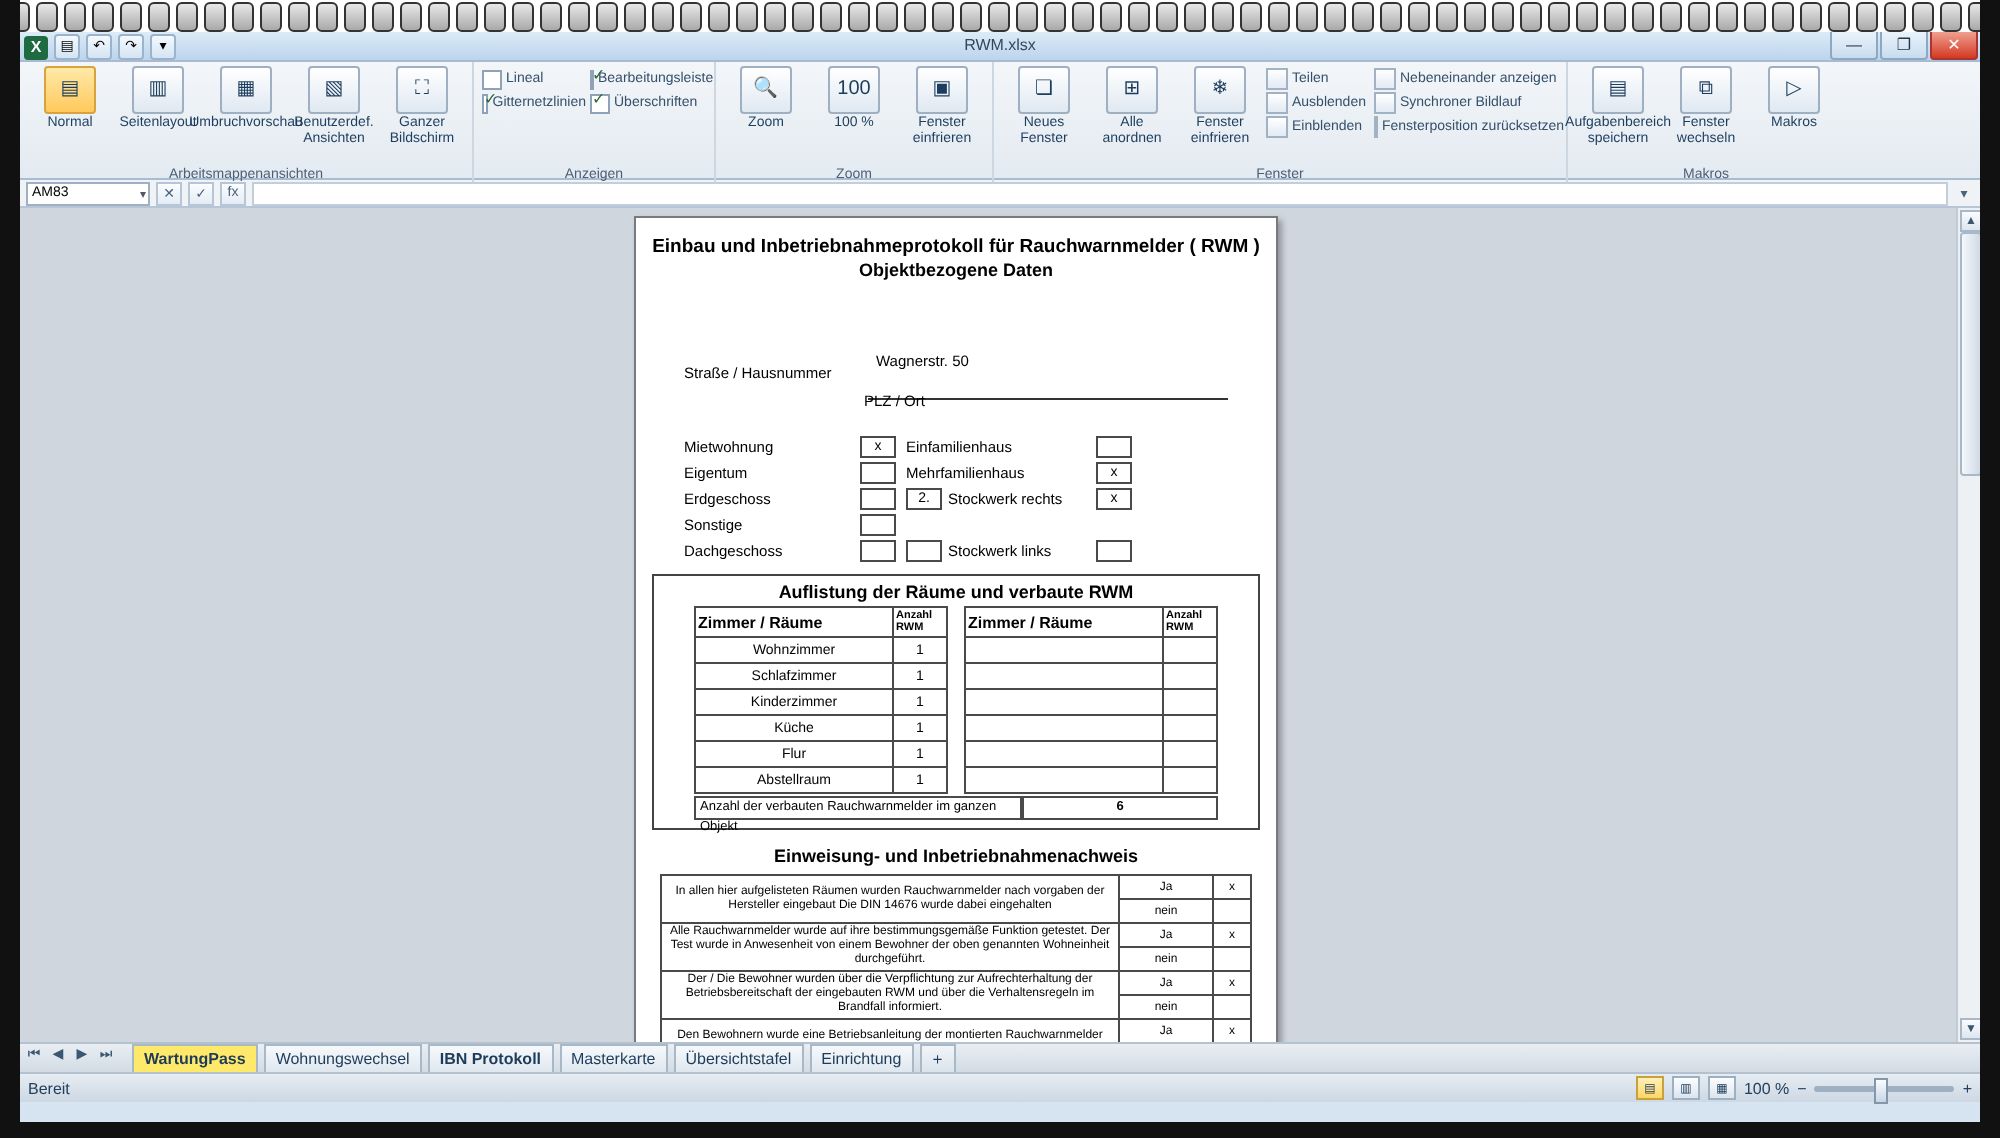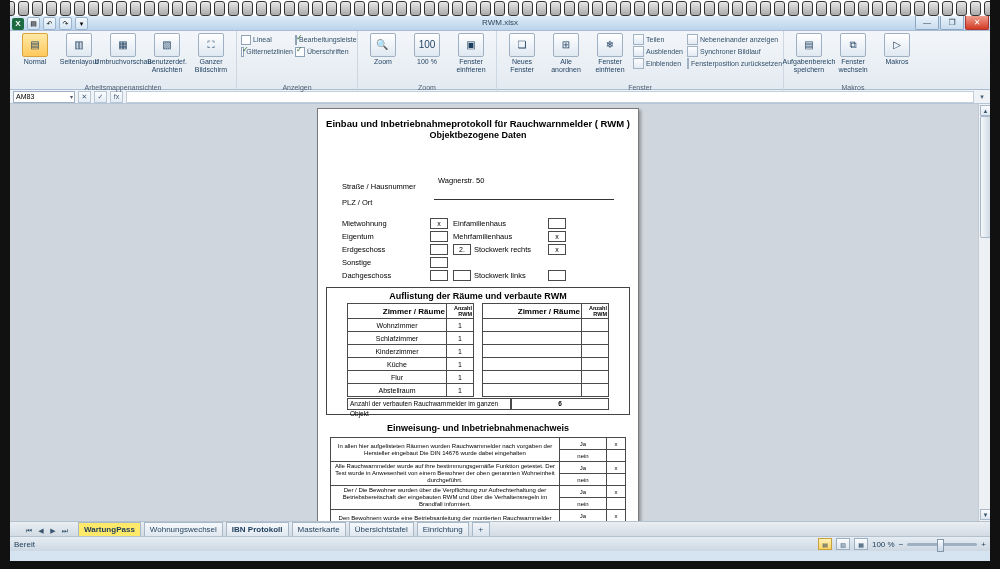--- a/index.html
+++ b/index.html
@@ -65,38 +65,38 @@
   .row{display:flex;align-items:center;height:13px;font-size:7.5px;margin-top:40px;}
   .lbl{width:92px;}
   .val{flex:1;border-bottom:1px solid #333;font-size:7.5px;padding-left:4px;height:11px;display:flex;align-items:flex-end;padding-bottom:14px;}
   .cbox{width:16px;height:9px;border:1px solid #4a4a4a;background:#fff;font-size:7px;text-align:center;line-height:9px;}
   .optrow{display:flex;align-items:center;height:13px;font-size:7.5px;}
   .optrow .l1{width:88px;}
   .optrow .l2{width:95px;padding-left:5px;}
   .banner{text-align:center;font-weight:bold;font-size:9px;padding:3px 0 2px;}
   table.rooms{border-collapse:collapse;width:100%;font-size:7px;}
   table.rooms td{border:1px solid #4a4a4a;height:10px;}
-  .hdr td{font-weight:bold;text-align:right;font-size:8px;height:14px;}
+  .hdr td{font-weight:bold;text-align:left;font-size:8px;height:14px;}
   .namecell{text-align:center;}
   .cntcell{width:24px;text-align:center;}
   .gapcell{border:none !important;width:6px;}
   .totalrow{display:flex;font-size:6.5px;margin-top:1px;}
   .totalrow .t1{flex:1;border:1px solid #4a4a4a;padding-left:2px;height:10px;line-height:10px;}
   .totalrow .t2{width:96px;border:1px solid #4a4a4a;text-align:center;height:10px;line-height:10px;font-weight:bold;}
   table.qs{border-collapse:collapse;width:100%;font-size:6px;margin-top:2px;}
   table.qs td{border:1px solid #4a4a4a;padding:1px 2px;vertical-align:middle;}
   td.qtext{text-align:center;line-height:7px;}
   td.ans{width:42px;text-align:center;height:9px;}
   td.mark{width:14px;text-align:center;}
   .sigblock{font-size:7.5px;padding:6px 10px 0 24px;}
   .sigrow{display:flex;align-items:flex-end;margin-bottom:7px;}
   .sigrow .sl{width:62px;}
   .sigline{border-bottom:1px solid #333;flex:1;height:9px;}
   
-  #tabsbar{height:14px;background:linear-gradient(to bottom,#e9eef3,#d2dbe4);border-top:1px solid #b4c2d0;display:flex;align-items:flex-end;padding-left:14px;gap:2px;font-size:8px;}
+  #tabsbar{height:14px;background:linear-gradient(to bottom,#e9eef3,#d2dbe4);border-top:1px solid #b4c2d0;display:flex;align-items:flex-start;padding-left:2px;gap:2px;font-size:8px;}
   .navb{width:10px;height:10px;display:flex;align-items:center;justify-content:center;color:#3a5670;font-size:7px;}
   .stab{padding:1px 5px;border:1px solid #a9b8c6;border-bottom:none;background:linear-gradient(to bottom,#f6f9fc,#dfe7ef);margin-right:1px;color:#1d3category;color:#1d3c5a;height:11px;line-height:11px;}
   .stab.active{background:#ffe96b;font-weight:bold;}
   .stab.plus{background:linear-gradient(to bottom,#f1f5f9,#dae3ec);padding:1px 4px;}
   
   #status{height:14px;background:linear-gradient(to bottom,#e6ecf2,#cdd8e3);border-top:1px solid #b4c2d0;display:flex;align-items:center;font-size:8px;color:#23405c;padding:0 4px;}
   #status .right{margin-left:auto;display:flex;align-items:center;gap:4px;}
   .viewb{width:12px;height:10px;border:1px solid #9db0c2;background:linear-gradient(to bottom,#fbfdff,#dbe5ef);display:flex;align-items:center;justify-content:center;font-size:6px;}
   .viewb.on{background:linear-gradient(to bottom,#fff0b8,#ffd664);border-color:#c9a13c;}
   #zoomslider{width:70px;height:3px;background:#9fb0c2;position:relative;border-radius:2px;}
@@ -357,21 +357,21 @@
       <div id="page">
 
         <div class="ftitle">Einbau und Inbetriebnahmeprotokoll für Rauchwarnmelder ( RWM )</div>
         <div class="fsub">Objektbezogene Daten</div>
 
         <div class="sect" style="border:none;padding:0 18px;">
           <div class="row">
             <div class="lbl">Straße / Hausnummer</div>
             <div class="val">Wagnerstr. 50</div>
           </div>
-          <div class="row" style="margin-top:3px;">
+          <div class="row" style="margin-top:3px;flex-direction:column;">
             <div class="lbl">PLZ / Ort</div>
           </div>
 
           <div style="height:8px;"></div>
 
           <div class="optrow">
             <div class="l1">Mietwohnung</div>
             <div class="cbox">x</div>
             <div class="l2">Einfamilienhaus</div>
             <div class="cbox"></div>

